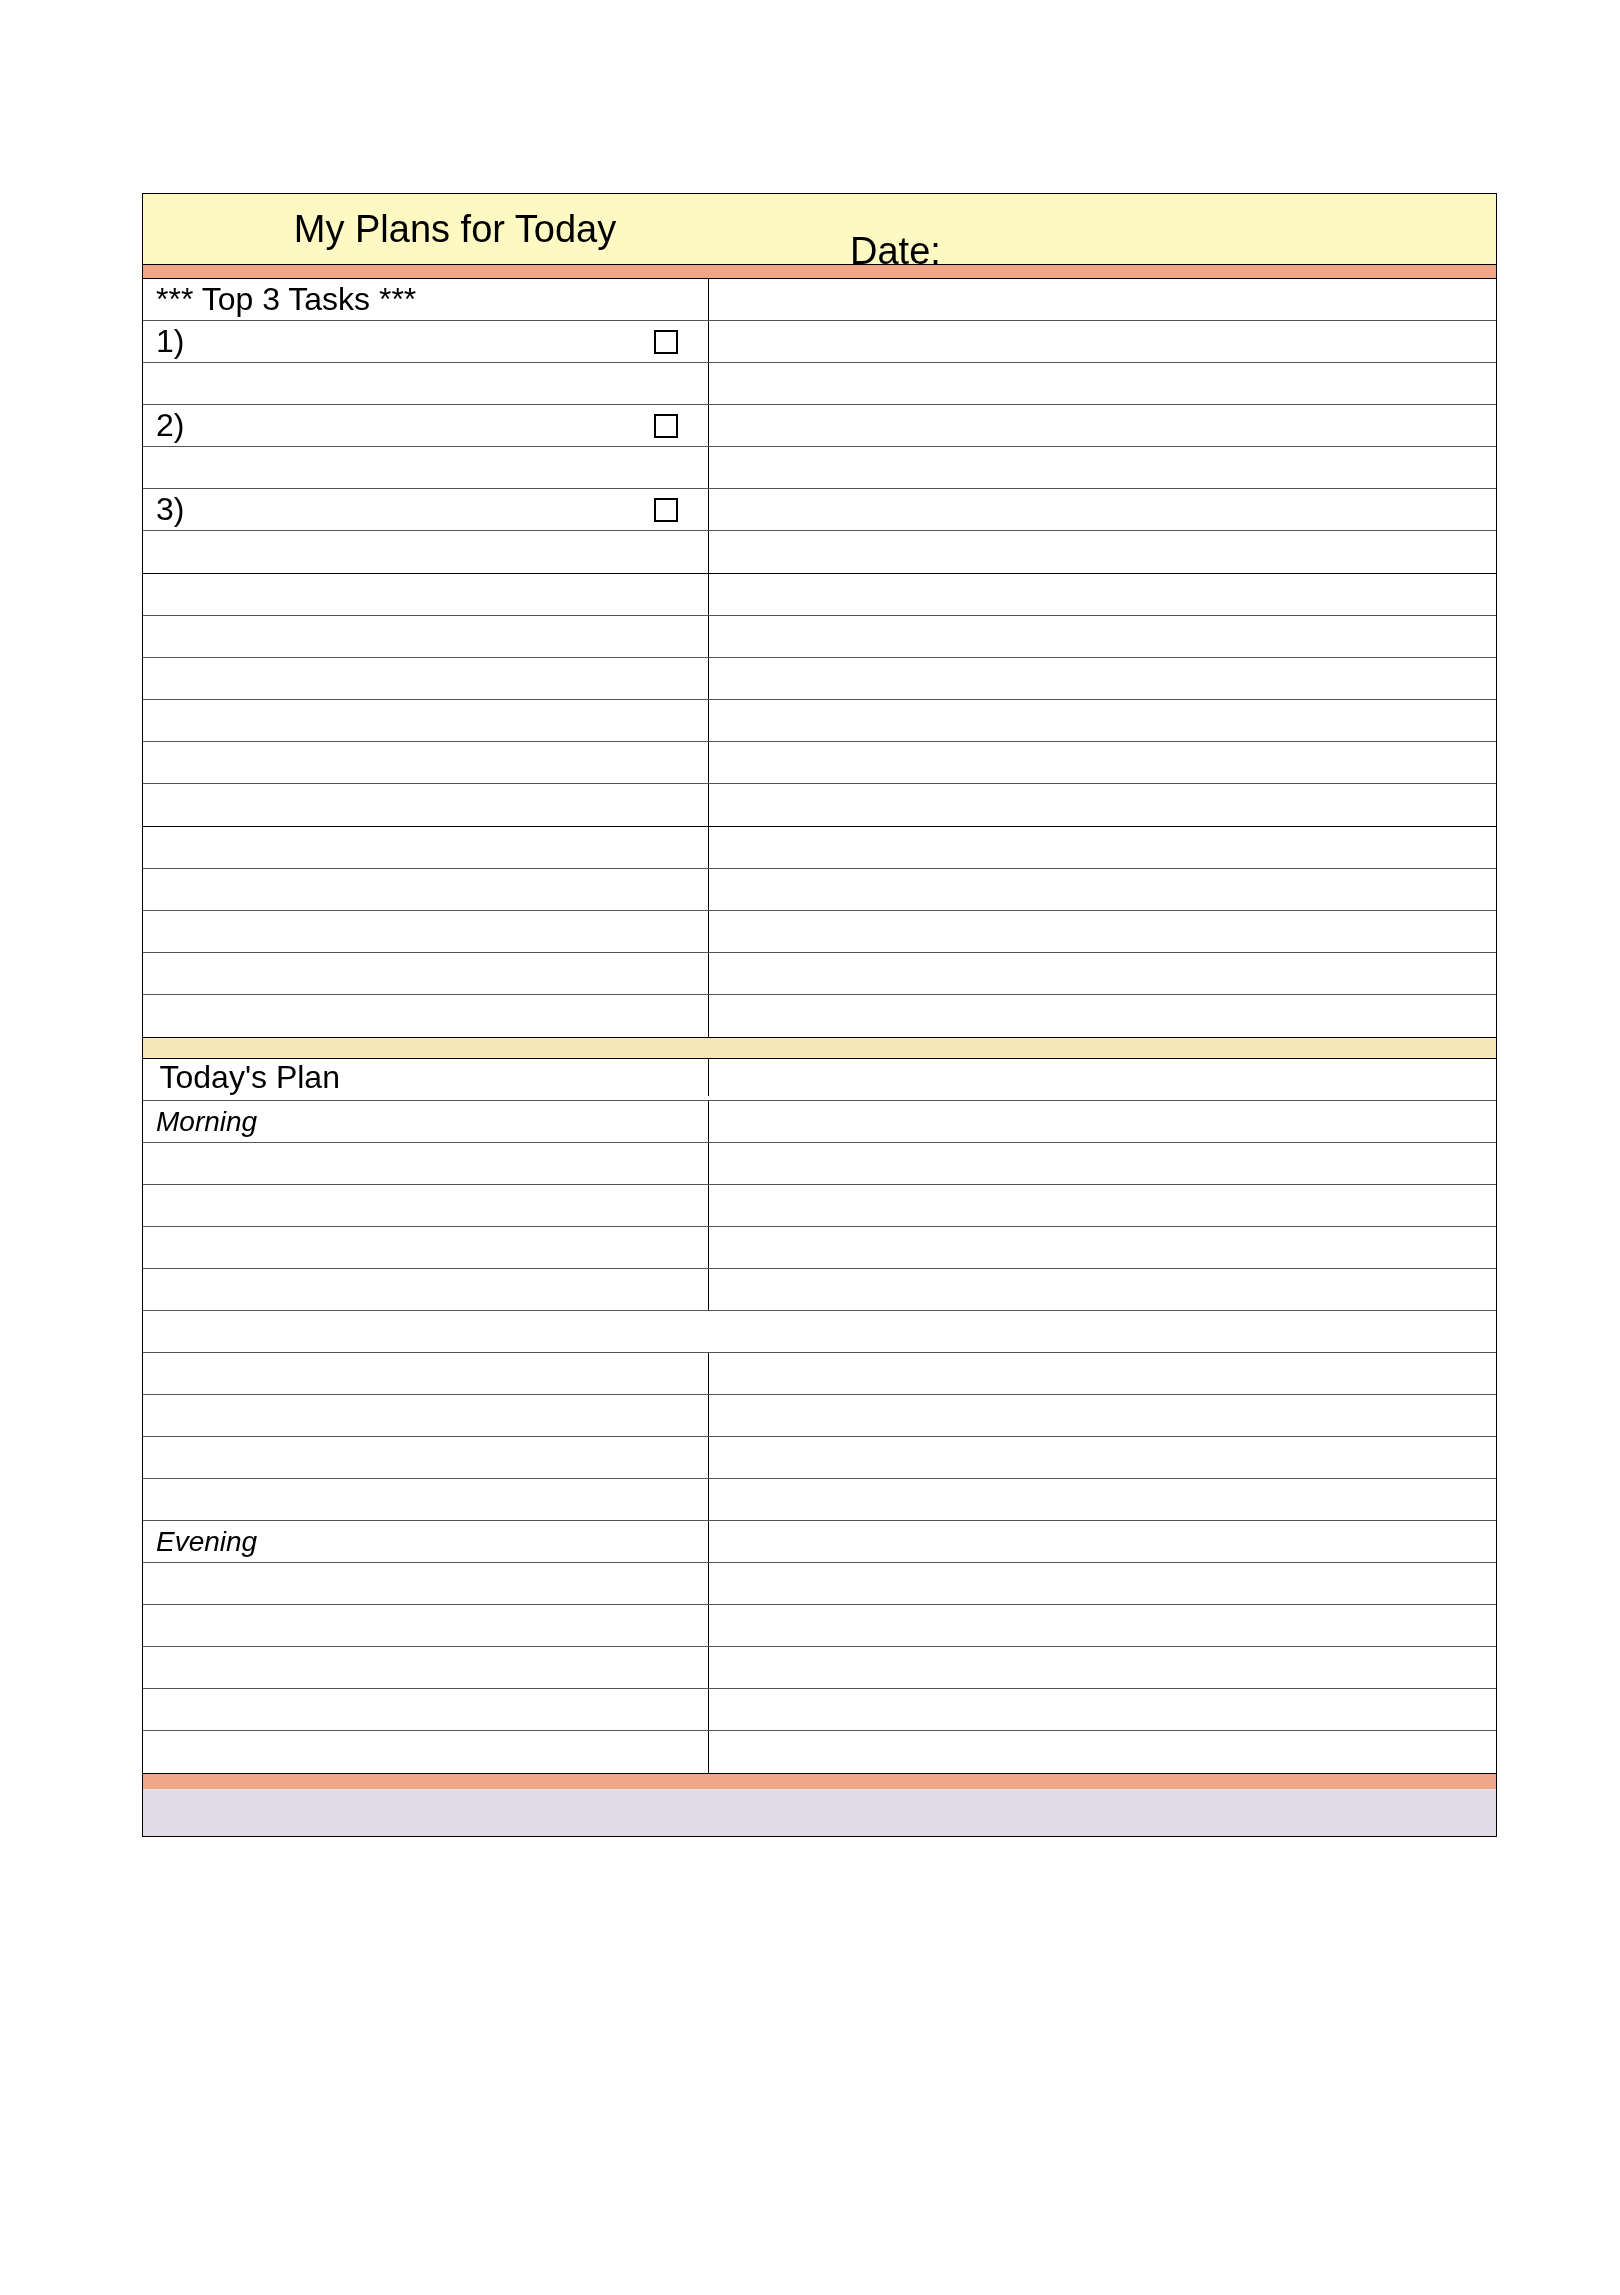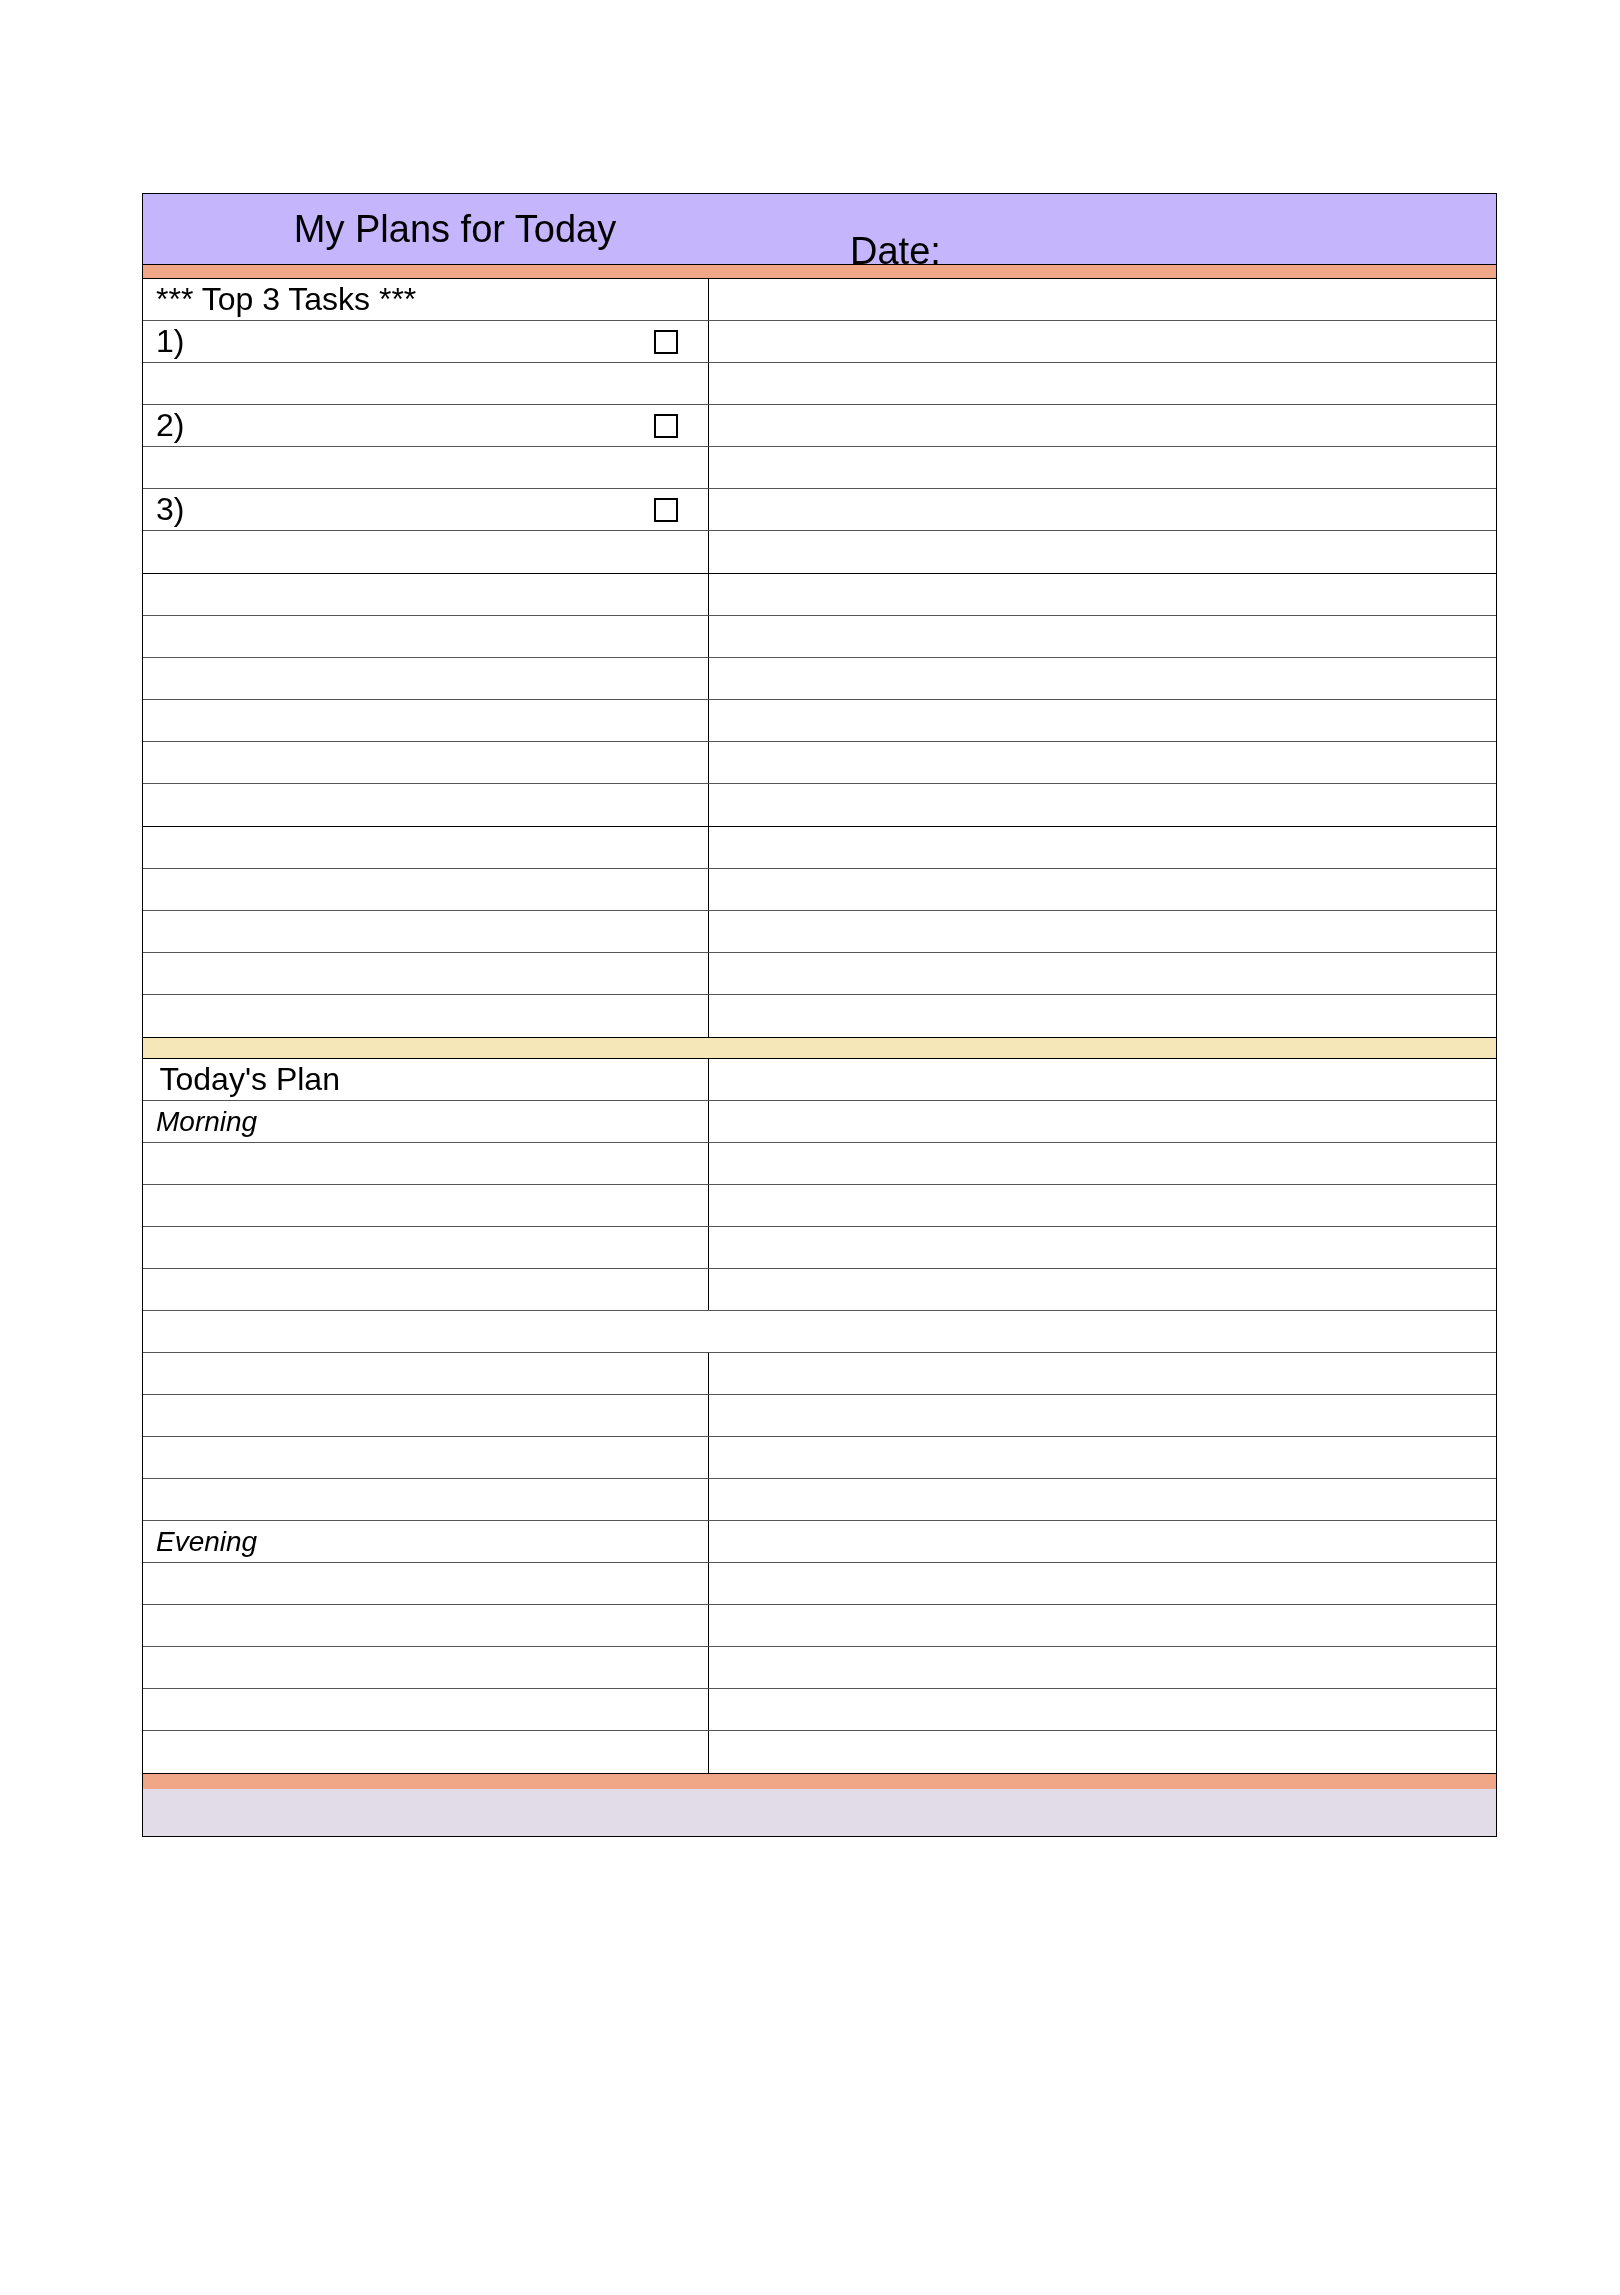--- a/index.html
+++ b/index.html
@@ -20,21 +20,21 @@
     left: 142px;
     top: 193px;
     width: 1355px;
   }
 
   
   .header-band {
     display: flex;
     align-items: center;
     height: 72px;
-    background: #c4b5fd;
+    background: #fef9c3;
     border: 1.8px solid #000000;
     box-sizing: border-box;
   }
   .header-title {
     font-size: 38px;
     text-align: center;
     width: 624px;
     white-space: nowrap;
   }
   .header-date {
@@ -127,20 +127,21 @@
     width: 24px;
     height: 24px;
     border: 2.8px solid #000000;
     box-sizing: border-box;
     background: #ffffff;
   }
 
   
   .plan-head {
     height: 42px;
+    flex-direction: column;
   }
   .plan-head .cell-left {
     padding-left: 16.5px;
   }
 </style>
 </head>
 <body>
 
 <div class="page">
 

